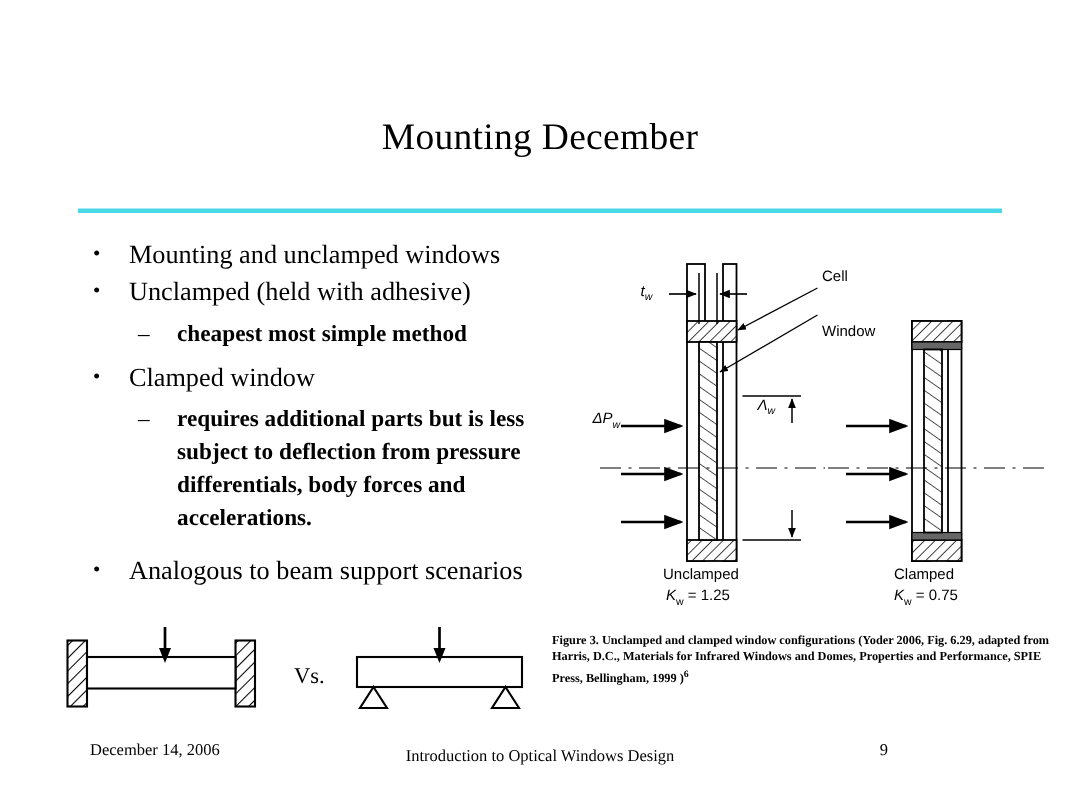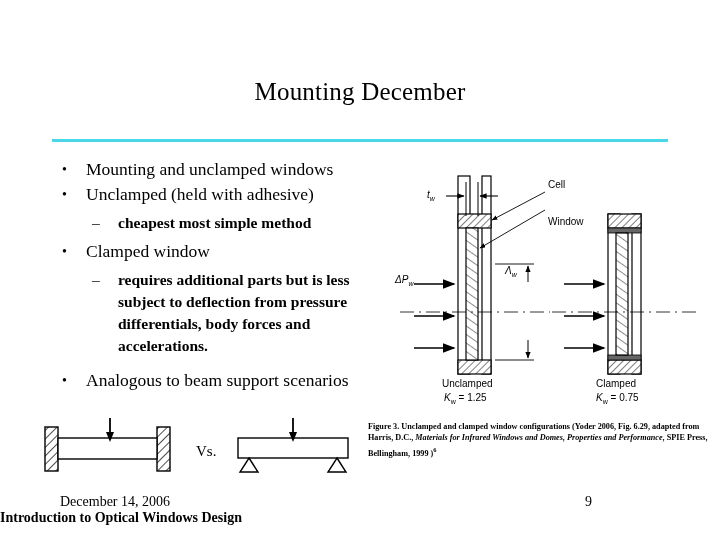--- a/index.html
+++ b/index.html
@@ -110,34 +110,34 @@
   #caption {
     position: absolute;
     left: 368px;
     top: 421px;
     width: 344px;
     font-size: 8.2px;
     line-height: 11.4px;
     font-weight: bold;
     font-family: "Liberation Serif", "DejaVu Serif", serif;
   }
-  #caption .it { font-style: italic; }
+  #caption .it { }
   #caption sup { font-size: 6.5px; }
 
   
   #footer {
     position: absolute;
     left: 0;
     top: 494px;
     width: 660px;
     height: 18px;
-    font-size: 14px;
+    font-size: 11px;
   }
   #footer-date   { position: absolute; left: 60px;  top: 0; }
-  #footer-center { position: absolute; left: 0; top: 16px; width: 720px; text-align: left; font-weight: bold; }
+  #footer-center { position: absolute; left: 0; top: 4px; width: 720px; text-align: center; }
   #footer-page   { position: absolute; right: 68px; top: 0; }
 </style>
 </head>
 <body>
 
 <div id="slide-title">Mounting December</div>
 <div id="title-rule"></div>
 
 <div id="bullets">
 

